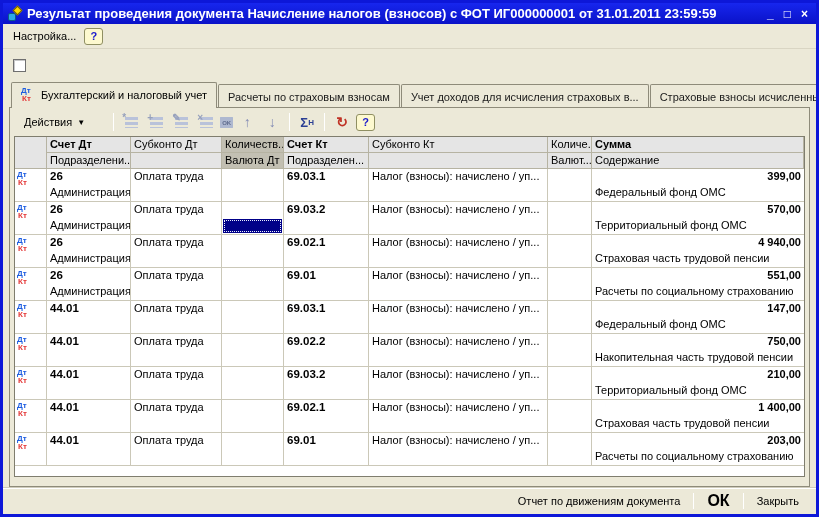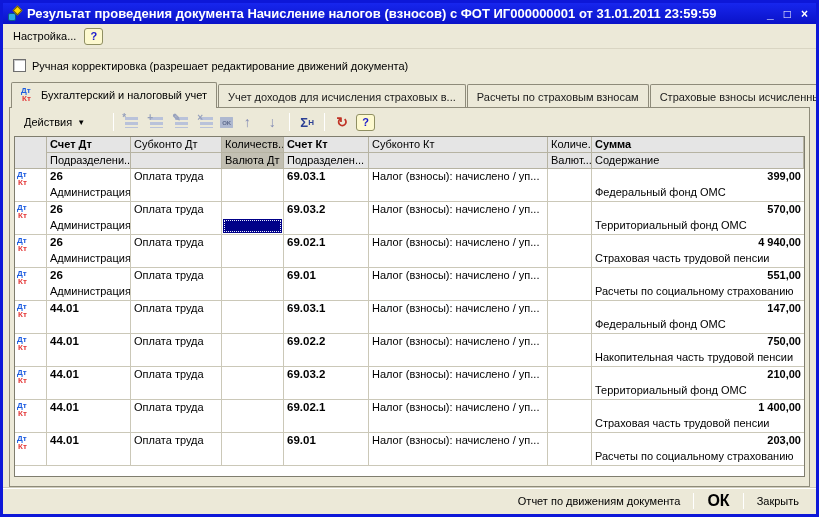--- a/index.html
+++ b/index.html
@@ -130,38 +130,37 @@
     </span>
   </div>
 
   <div class="menubar">
     <span class="menu-item">Настройка...</span>
     <span class="help-btn">?</span>
   </div>
 
   <div class="cbrow">
     <span class="checkbox"></span>
-    <span>Ручная корректировка (разрешает редактирование движений документа)</span>
   </div>
 
   <div class="tabstrip">
       <div class="tab active">
     <span class="dtkt">
       <span class="dt">Дт</span>
           <span class="kt">Кт</span>
     </span>
     <span>Бухгалтерский и налоговый учет</span>
   </div>
       <div class="tab">
 
+    <span>Расчеты по страховым взносам</span>
+  </div>
+      <div class="tab">
+
     <span>Учет доходов для исчисления страховых в...</span>
-  </div>
-      <div class="tab">
-
-    <span>Расчеты по страховым взносам</span>
   </div>
       <div class="tab">
 
     <span>Страховые взносы исчисленные</span>
   </div>
     </div>
 
   <div class="panel">
 
     <div class="toolbar">

